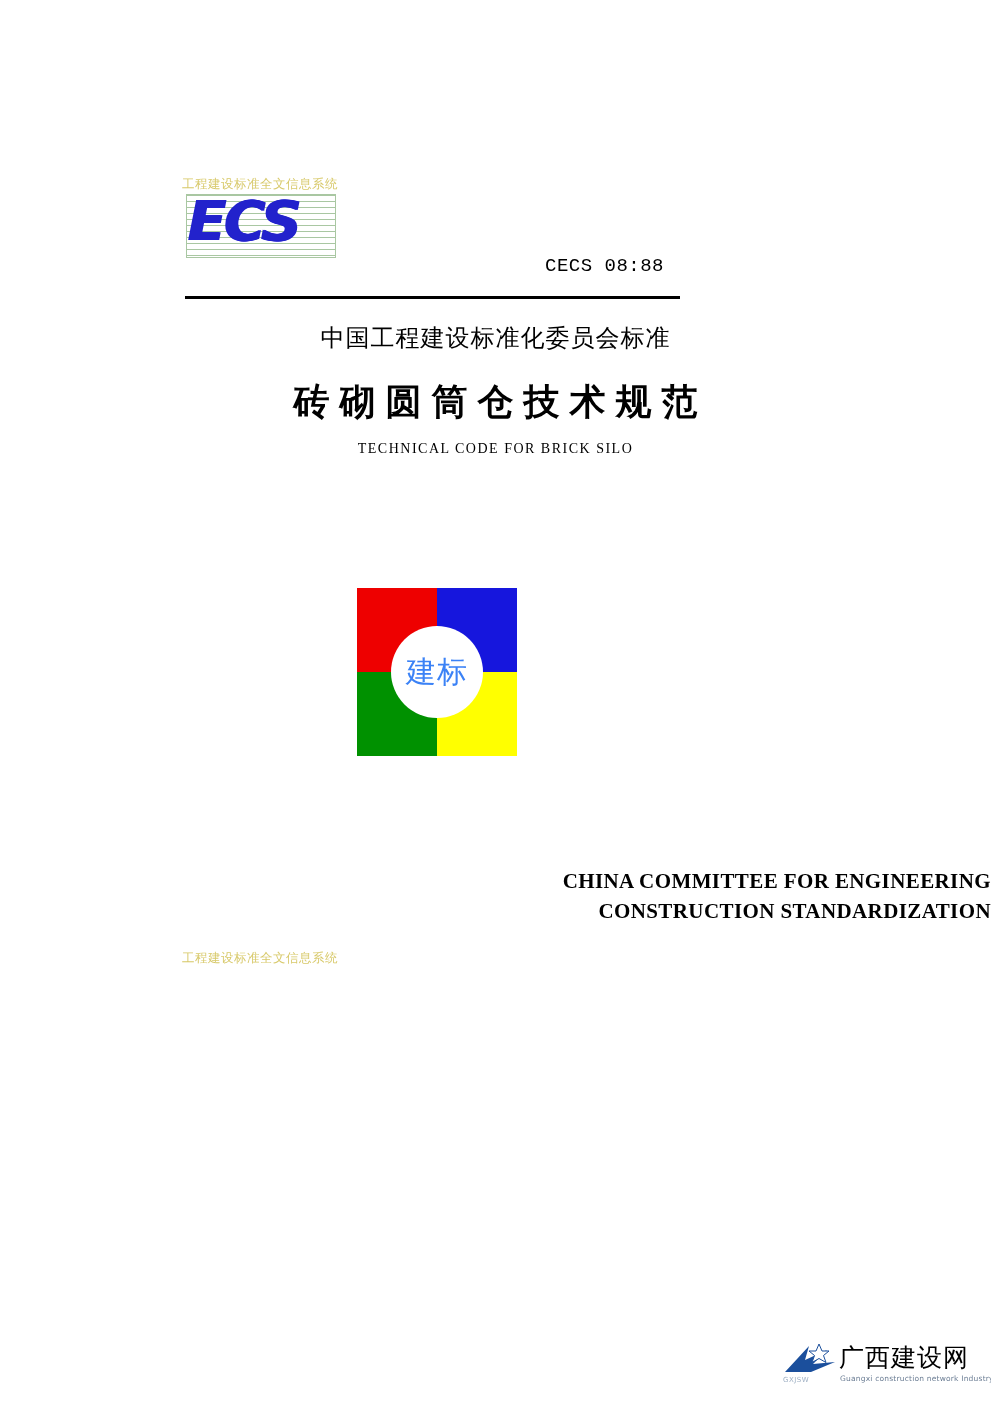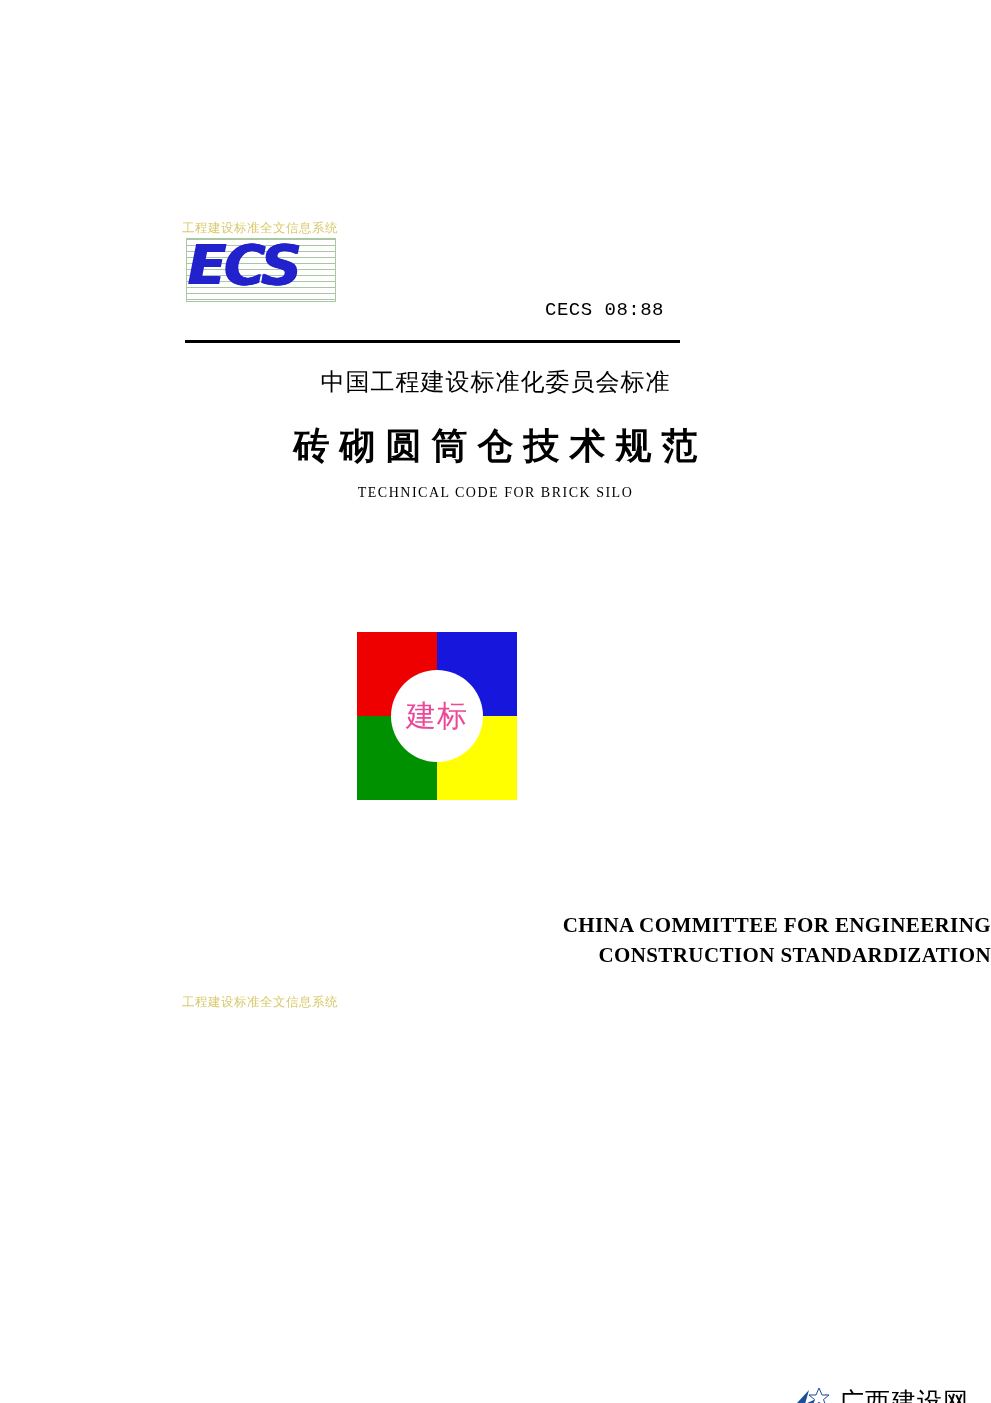--- a/index.html
+++ b/index.html
@@ -12,21 +12,20 @@
     height: 1403px;
     position: relative;
     font-family: "Liberation Serif", serif;
     overflow: hidden;
   }
 
   .page {
     position: absolute;
     inset: 0;
     background: #ffffff;
-    margin-top: 44px;
   }
 
   
   .logo-block {
     position: absolute;
     left: 182px;
     top: 170px;
     width: 175px;
     height: 110px;
   }
@@ -153,21 +152,21 @@
     height: 92px;
     border-radius: 50%;
     background: #ffffff;
     display: flex;
     align-items: center;
     justify-content: center;
   }
   .emblem-text {
     font-family: "DejaVu Sans", sans-serif;
     font-size: 30px;
-    color: #ec4899;
+    color: #3b82f6;
     letter-spacing: 1px;
     line-height: 1;
   }
 
   
   .org-en {
     position: absolute;
     left: 0;
     top: 866px;
     width: 991px;

